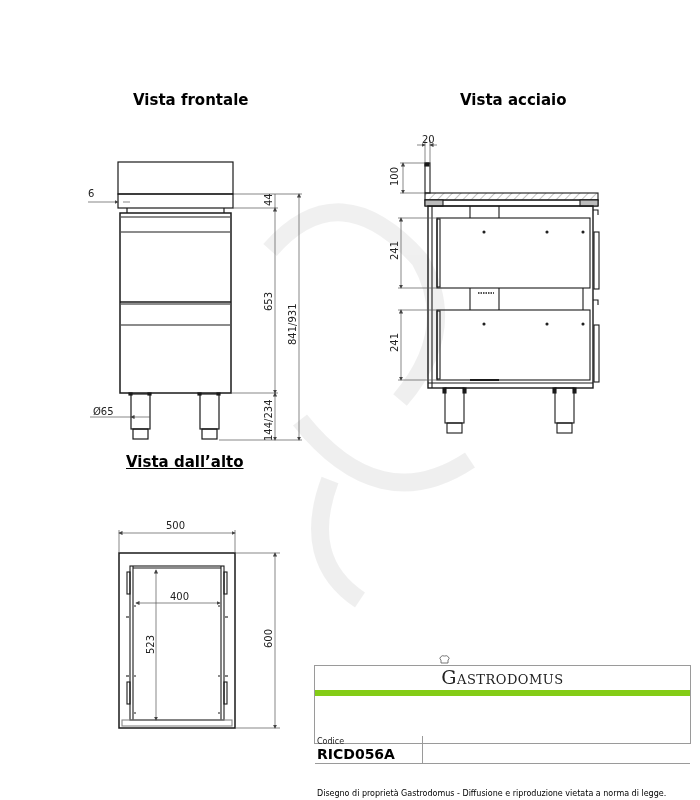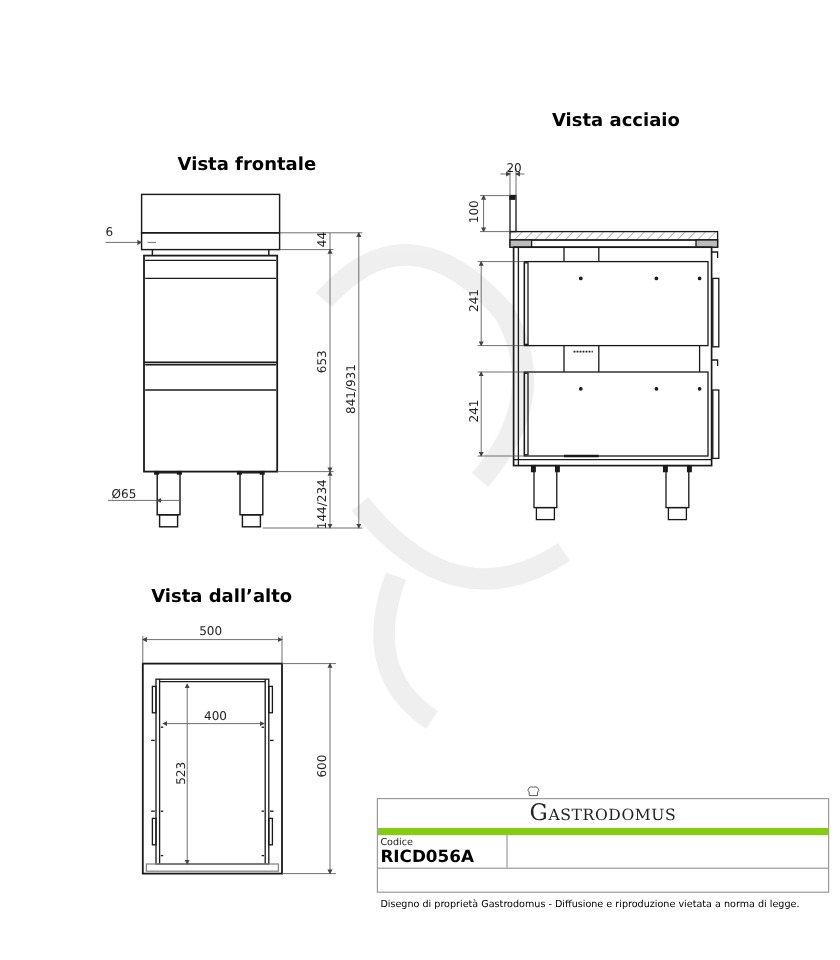--- a/index.html
+++ b/index.html
@@ -5,34 +5,34 @@
   html, body { margin: 0; padding: 0; background: #ffffff; }
   body { width: 700px; height: 800px; position: relative; overflow: hidden; font-family: "DejaVu Sans", sans-serif; color: #000; }
   .view-title { position: absolute; font-weight: bold; font-size: 15px; font-family: "DejaVu Sans", sans-serif; }
   svg.drawing { position: absolute; left: 0; top: 0; }
   svg text { font-family: "DejaVu Sans", sans-serif; fill: #222; }
   .title-block { position: absolute; left: 314px; top: 665px; width: 377px; height: 79px; border: 1px solid #9a9a9a; box-sizing: border-box; background: #fff; }
   .tb-logo-row { height: 30px; border-bottom: 6px solid #84cc16; display: flex; align-items: flex-end; justify-content: center; padding-bottom: 2px; box-sizing: border-box; }
   .tb-logo { font-family: "DejaVu Serif", serif; font-size: 13px; letter-spacing: 0.5px; color: #222; position: relative; }
   .tb-logo .big { font-size: 19px; }
   .tb-logo-icon { position: absolute; left: -2px; top: -11px; width: 11px; height: 9px; }
-  .tb-info-row { height: 27px; border-bottom: 1px solid #9a9a9a; display: flex; }
+  .tb-info-row { height: 27px; border-bottom: 1px solid #9a9a9a; display: flex; margin-top: 40px; }
   .tb-code { width: 108px; border-right: 1px solid #9a9a9a; padding: 1px 2px; box-sizing: border-box; }
   .tb-desc { flex: 1; padding: 1px 2px; box-sizing: border-box; }
   .tb-label { font-size: 8px; color: #222; line-height: 10px; }
   .tb-code-value { font-size: 14px; font-weight: bold; line-height: 14px; }
   .tb-desc-value { font-size: 8.5px; line-height: 14px; }
   .tb-footer { font-size: 8px; padding: 4px 2px; line-height: 12px; margin-top: 20px; }
 </style>
 </head>
 <body>
 
-<div class="view-title" style="left:148px; top:91px;margin-top:37px;">Vista frontale</div>
+<div class="view-title" style="left:133px; top:91px;">Vista frontale</div>
 <div class="view-title" style="left:460px; top:91px;">Vista acciaio</div>
-<div class="view-title" style="left:126px; top:488px;">Vista dall’alto</div>
+<div class="view-title" style="left:126px; top:453px;text-decoration:underline;">Vista dall’alto</div>
 
 <svg class="drawing" width="700" height="800" viewBox="0 0 700 800">
   <defs>
     <pattern id="hatch" width="6" height="6" patternUnits="userSpaceOnUse" patternTransform="rotate(45)">
       <line x1="0" y1="0" x2="0" y2="6" stroke="#888" stroke-width="1"></line>
     </pattern>
     <marker id="arr" markerWidth="6" markerHeight="6" refX="5" refY="3" orient="auto-start-reverse">
       <path d="M0,0 L6,3 L0,6 z" fill="#444"></path>
     </marker>
   </defs>

